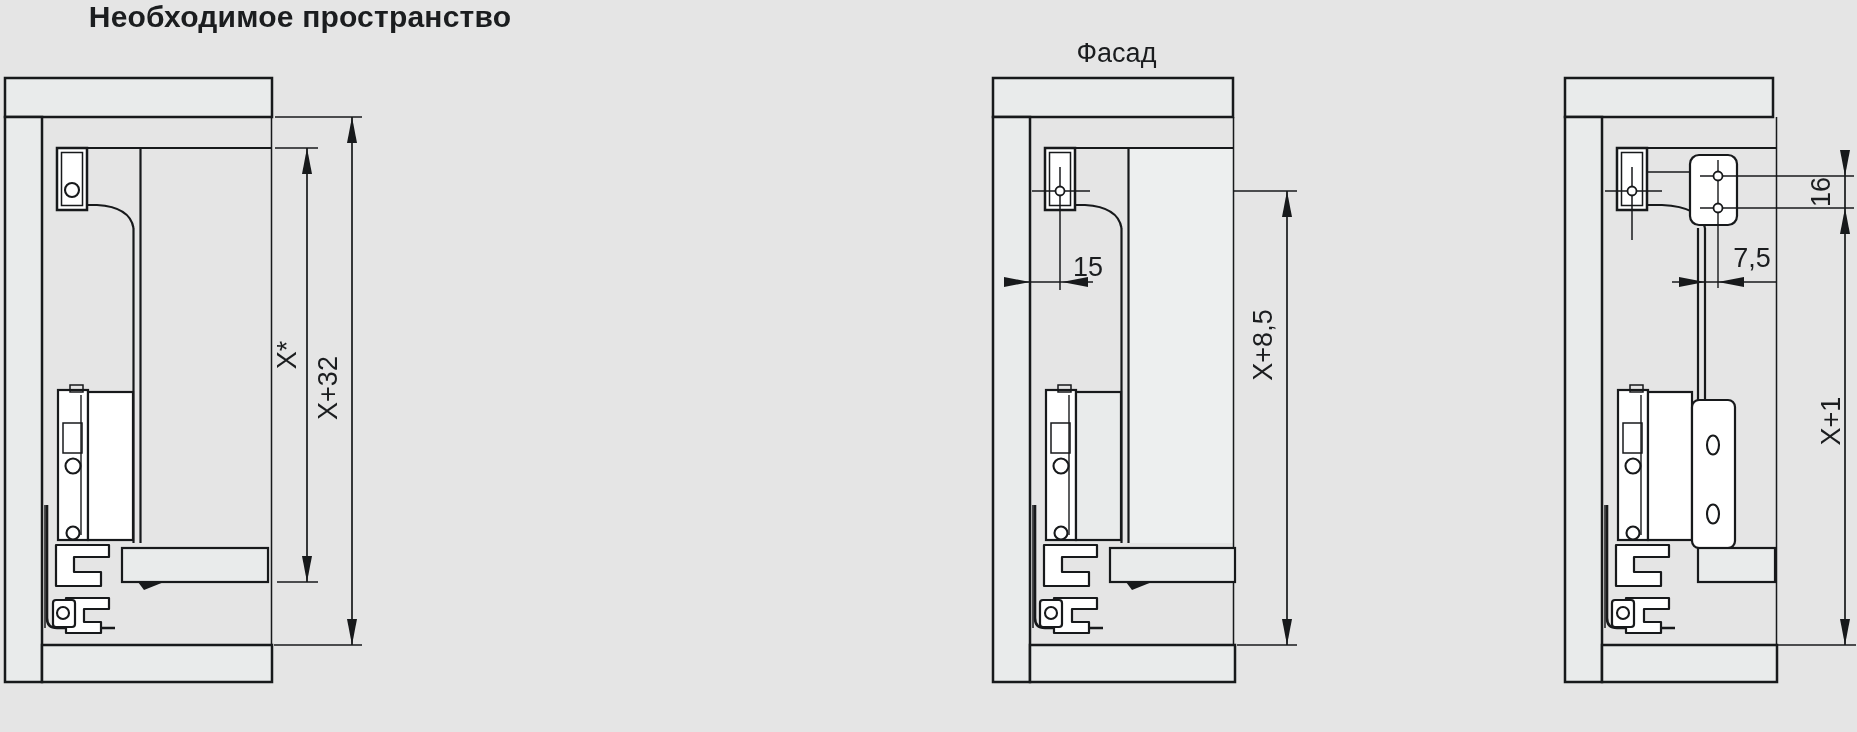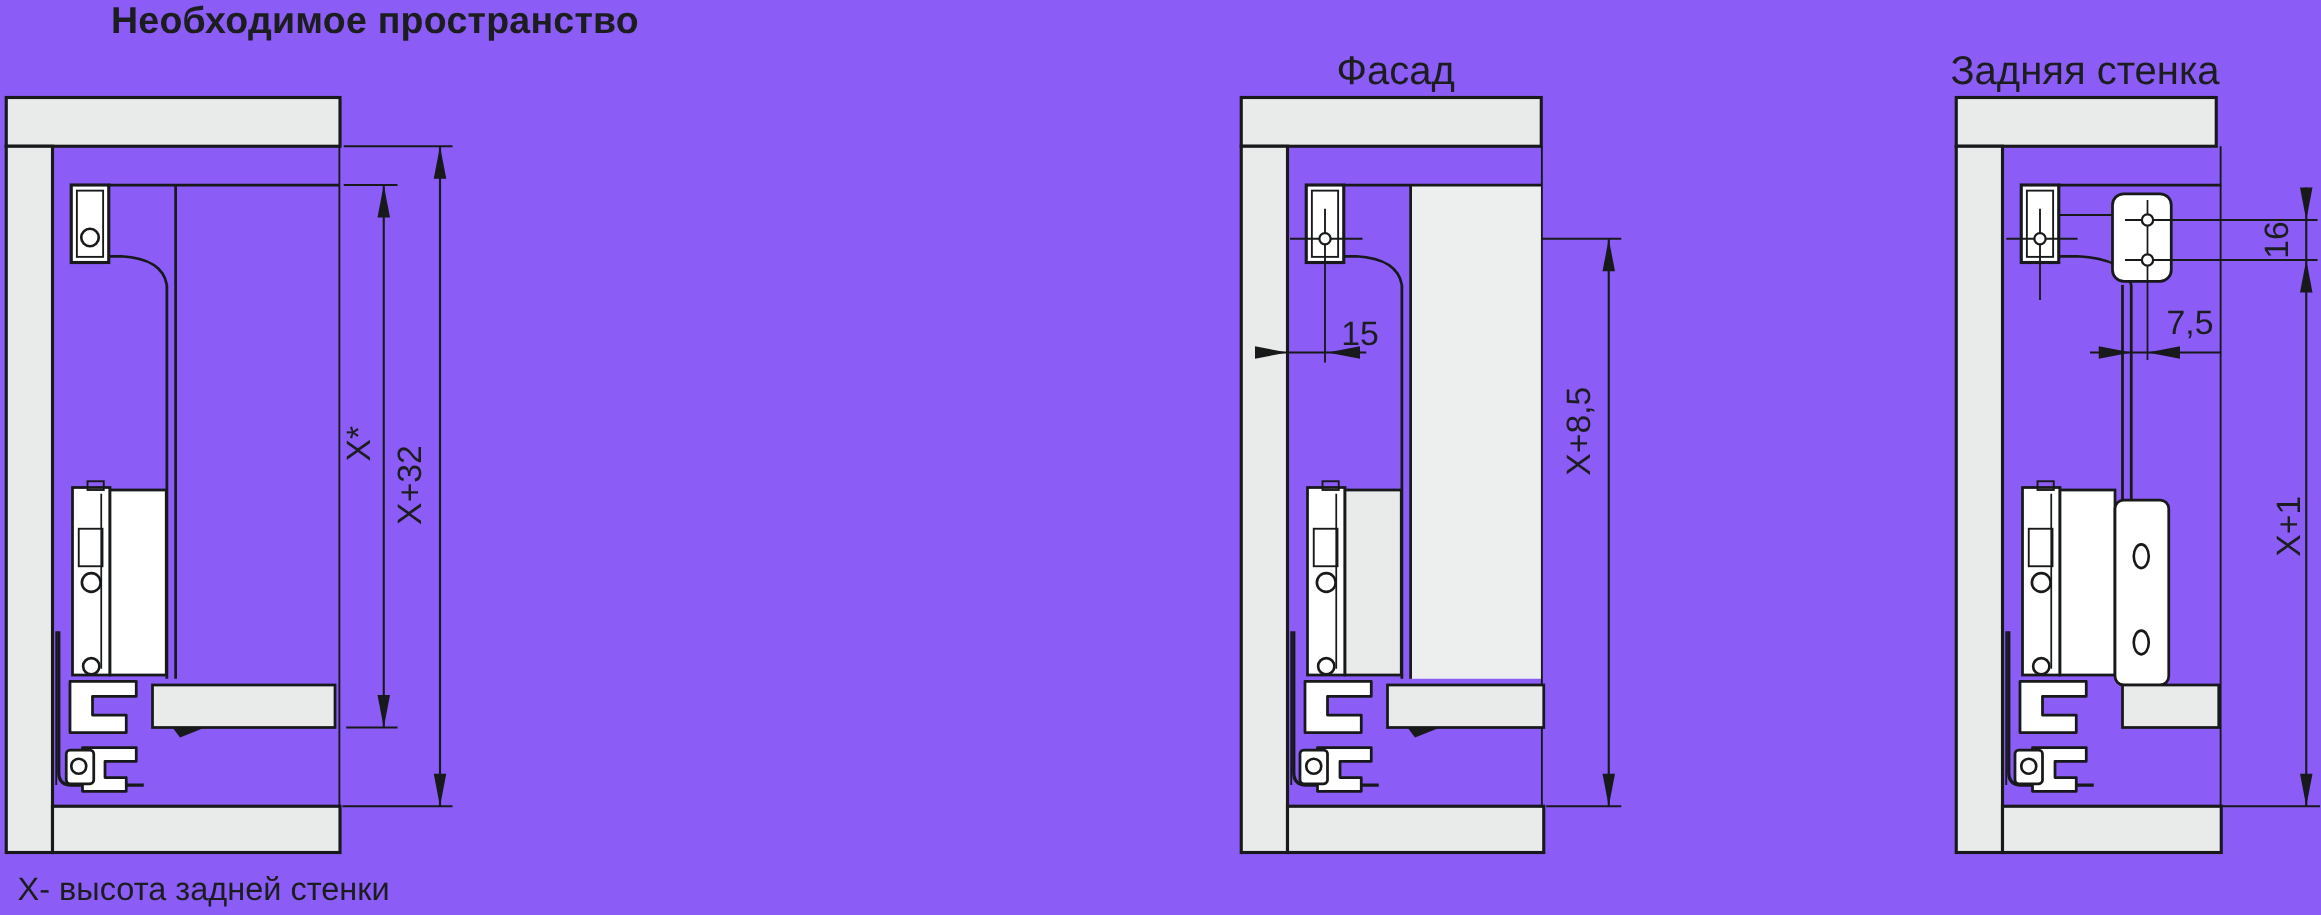--- a/index.html
+++ b/index.html
@@ -3,29 +3,29 @@
 <meta charset="utf-8">
 <style>
   :root{
     --panel:#e9ebeb;
     --facade:#edefef;
     --ink:#17191b;
     --text:#1b1d1f;
   }
   html,body{margin:0;padding:0;background:#ffffff;}
   #stage{
-    position:relative;width:1857px;height:732px;background:#8b5cf6;overflow:hidden;
+    position:relative;width:1857px;height:732px;background:#e5e5e5;overflow:hidden;
     font-family:"Liberation Sans",sans-serif;color:var(--text);
   }
   .title{
     position:absolute;font-size:30px;font-weight:700;letter-spacing:.2px;
     text-align:center;white-space:nowrap;
   }
   .subtitle{
-    position:absolute;font-size:32px;font-weight:400;text-align:center;white-space:nowrap;
+    position:absolute;font-size:27px;font-weight:400;text-align:center;white-space:nowrap;
   }
   .footnote{
     position:absolute;font-size:26px;font-weight:400;white-space:nowrap;
   }
   svg{position:absolute;left:0;top:0;}
   .panel{fill:var(--panel);stroke:var(--ink);stroke-width:2.5;}
   .white{fill:#ffffff;stroke:var(--ink);stroke-width:2.2;}
   .facadefill{fill:var(--facade);stroke:none;}
   .ln{fill:none;stroke:var(--ink);stroke-width:2.2;}
   .ln3{fill:none;stroke:var(--ink);stroke-width:2.6;}
@@ -36,22 +36,20 @@
   .hole{fill:#ffffff;stroke:var(--ink);stroke-width:2.1;}
   .dimtext{font-family:"Liberation Sans",sans-serif;font-size:27px;fill:var(--text);}
 </style>
 </head>
 <body>
 
 <div id="stage">
 
   <div class="title" style="left:0px;top:0px;width:600px;">Необходимое пространство</div>
   <div class="subtitle" style="left:993px;top:38px;width:247px;">Фасад</div>
-  <div class="subtitle" style="left:1560px;top:38px;width:216px;">Задняя стенка</div>
-  <div class="footnote" style="left:14px;top:696px;">X- высота задней стенки</div>
 
   <svg width="1857" height="732" viewBox="0 0 1857 732">
 
     <g>
       <rect class="panel" x="5" y="78" width="267" height="39"></rect>
       <rect class="panel" x="5" y="117" width="37" height="565"></rect>
       <rect class="panel" x="42" y="645" width="230" height="37"></rect>
       <line class="thin" x1="271.5" y1="117" x2="271.5" y2="645"></line>
 
       <line class="ln" x1="87" y1="148" x2="272" y2="148"></line>

